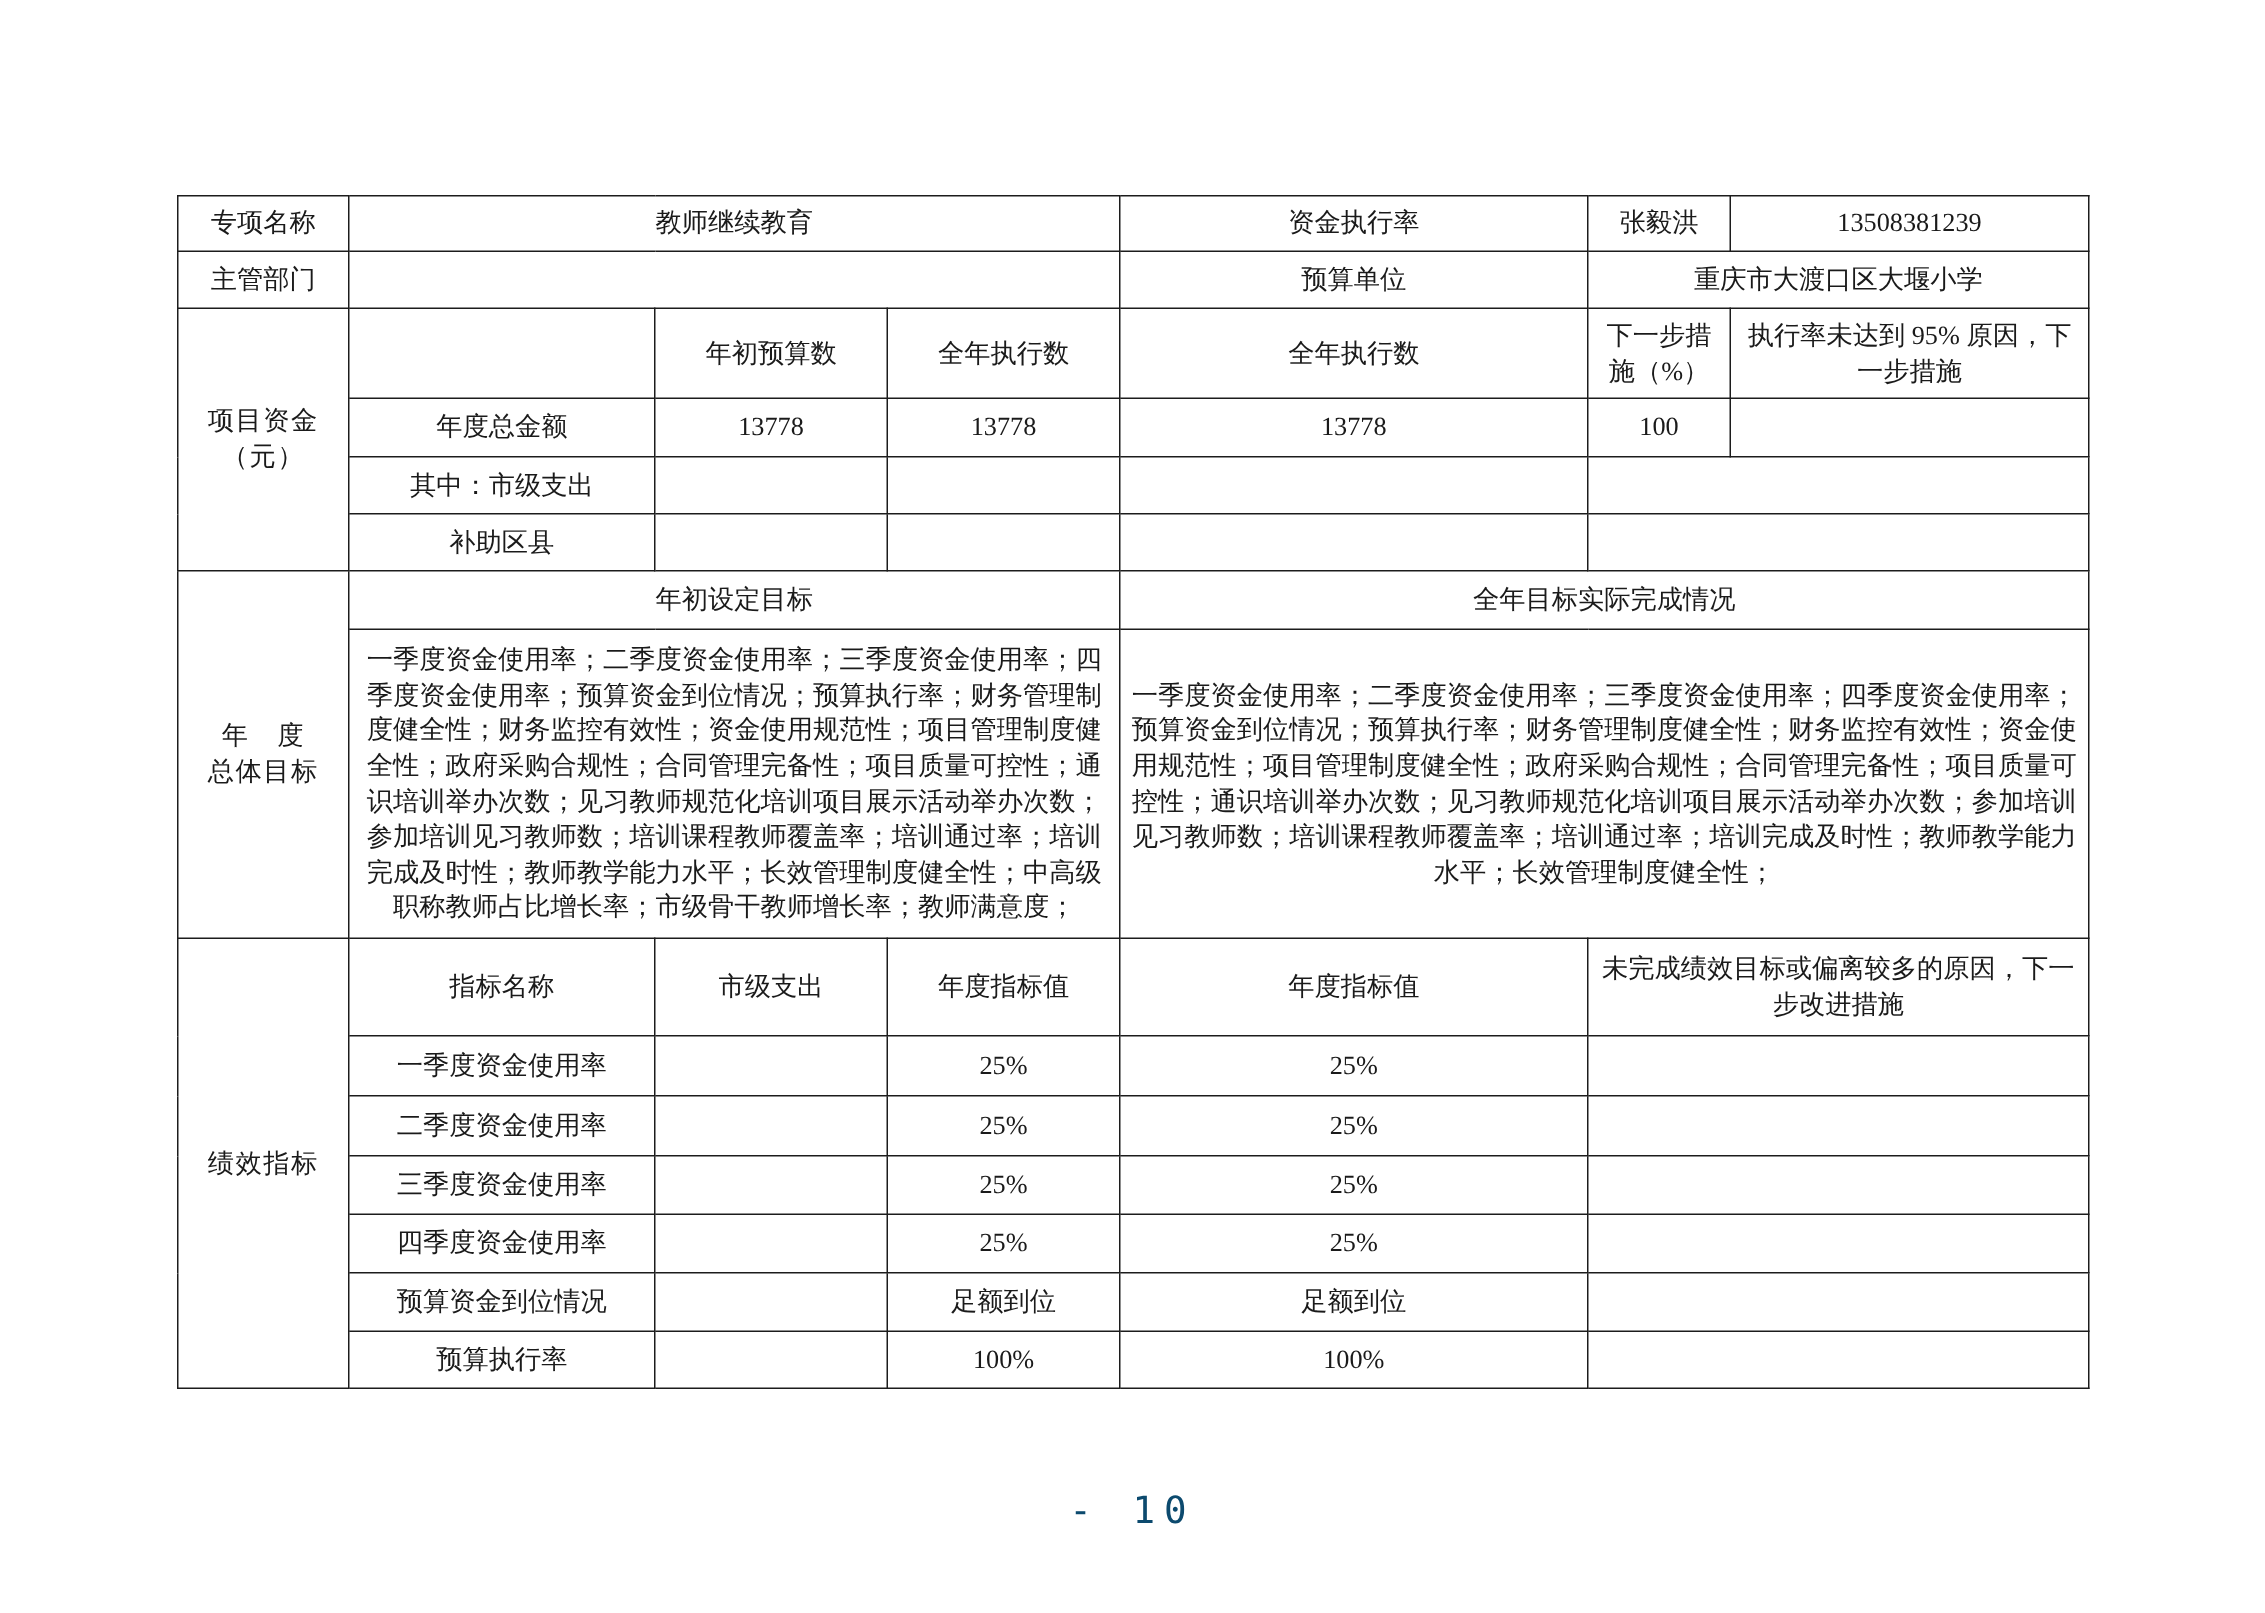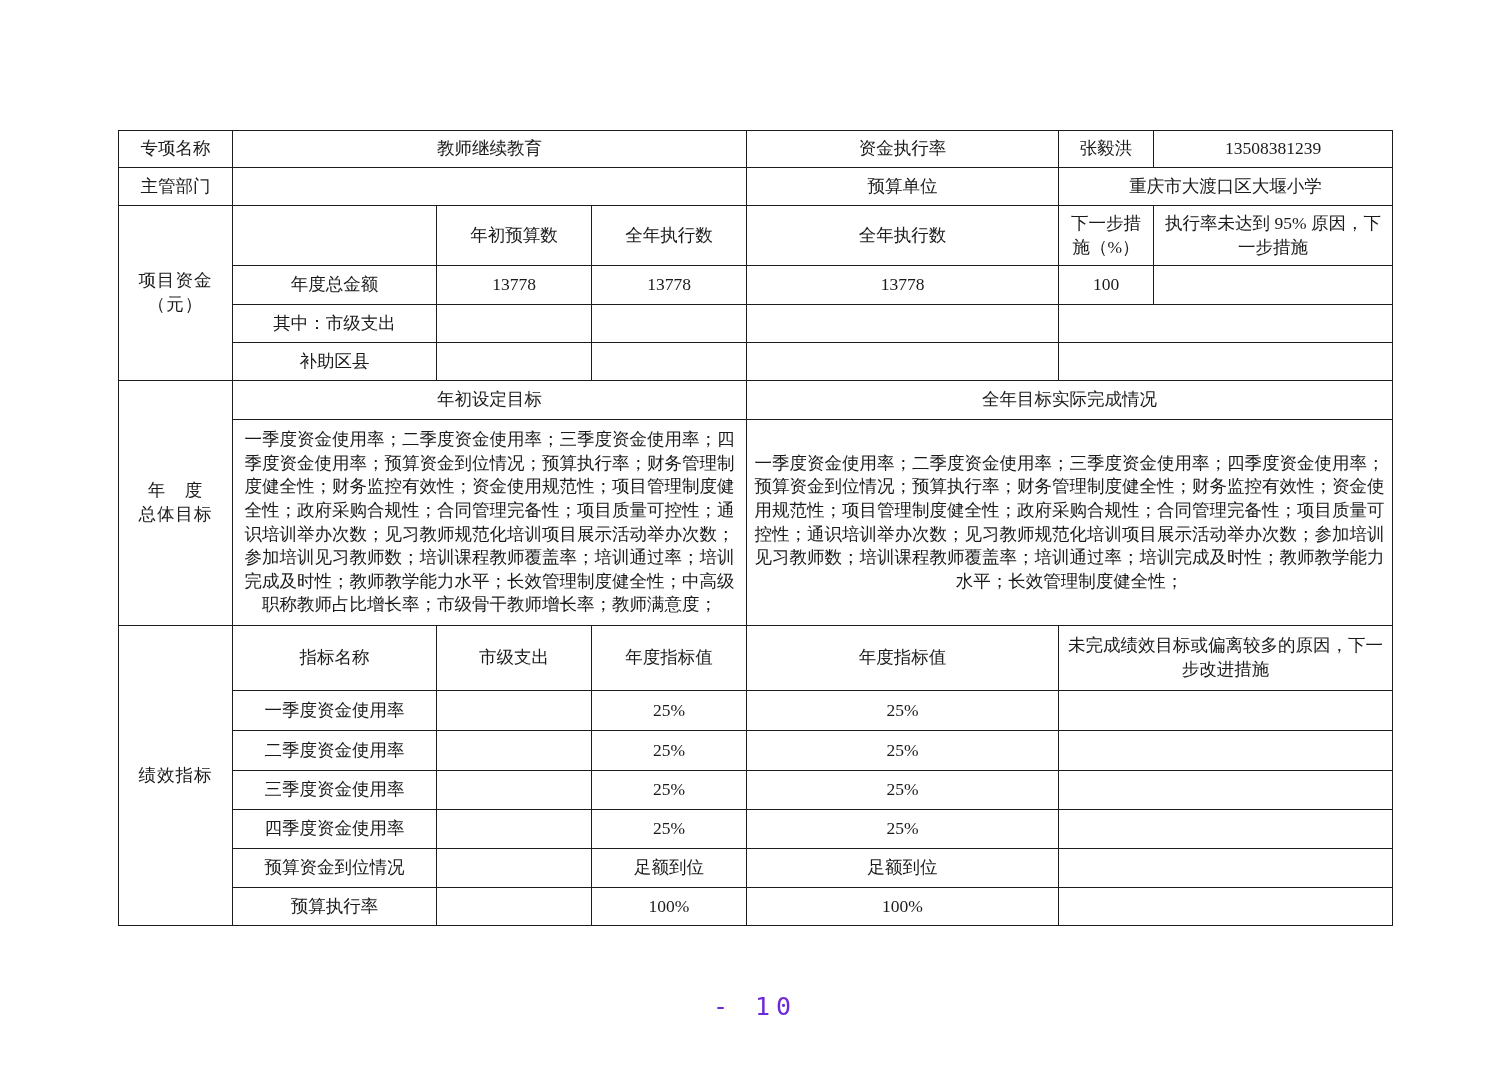--- a/index.html
+++ b/index.html
@@ -39,21 +39,21 @@
   }
   .two-line span { display: block; }
   .footer {
     position: absolute;
     left: 0;
     top: 992px;
     width: 1510px;
     text-align: center;
     font-size: 25px;
     letter-spacing: 6px;
-    color: #6d28d9;
+    color: #0c4a6e;
     font-family: "DejaVu Sans Mono", "Liberation Mono", monospace;
   }
 </style>
 </head>
 <body>
 
 <div class="page">
 
   <table class="report">
     <colgroup>

